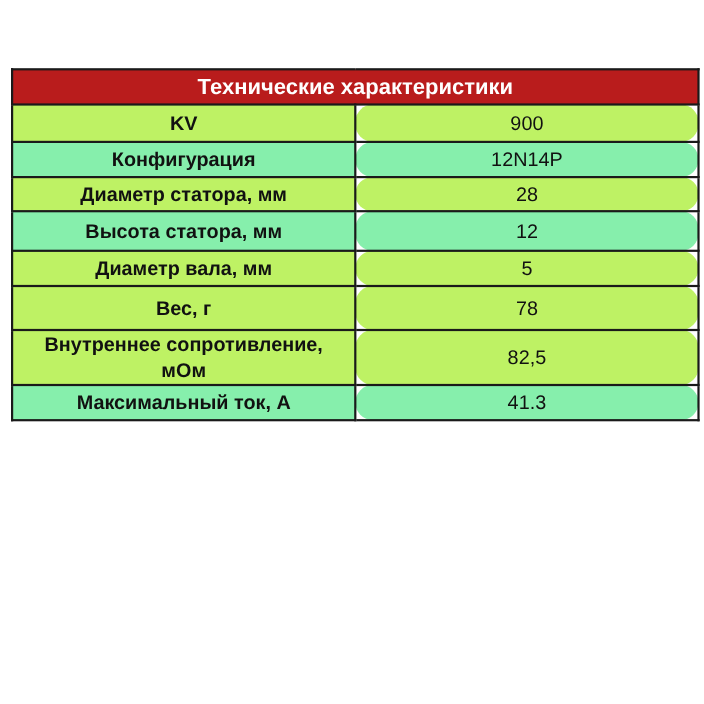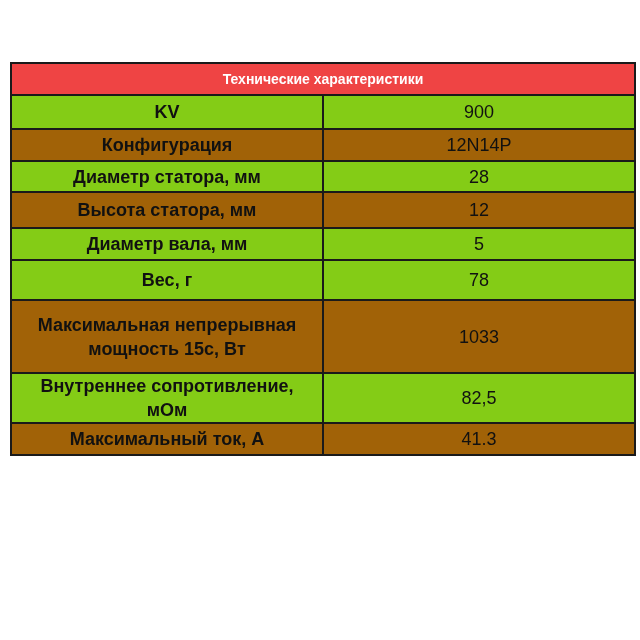--- a/index.html
+++ b/index.html
@@ -9,26 +9,26 @@
     border-collapse: collapse; table-layout: fixed;
     border: 2px solid #1a1a1a;
   }
   .spec-table td, .spec-table th {
     border: 2px solid #1a1a1a;
     text-align: center; vertical-align: middle;
     padding: 0 6px; color: #111;
     line-height: 24px;
   }
   .spec-table th {
-    background: #ef4444; color: #ffffff; font-weight: bold; font-size: 14px; height: 30px;
+    background: #b91c1c; color: #ffffff; font-weight: bold; font-size: 20px; height: 30px;
   }
   .spec-table td.label { font-weight: bold; font-size: 18px; width: 300px; }
-  .spec-table td.value { font-weight: normal; font-size: 18px; }
-  .spec-table tr.shaded td { background: #84cc16; margin-top: 13px; }
-  .spec-table tr.plain td { background: #a16207; }
+  .spec-table td.value { font-weight: normal; font-size: 18px; border-radius: 16px; }
+  .spec-table tr.shaded td { background: #bef264; margin-top: 13px; }
+  .spec-table tr.plain td { background: #86efac; }
 </style>
 </head>
 <body>
 
 <table class="spec-table">
   <thead>
     <tr>
       <th colspan="2">Технические характеристики</th>
     </tr>
   </thead>
@@ -50,24 +50,20 @@
         <td class="value">12</td>
       </tr>
       <tr class="shaded" style="height: 32px;">
         <td class="label">Диаметр вала, мм</td>
         <td class="value">5</td>
       </tr>
       <tr class="shaded" style="height: 40px;">
         <td class="label">Вес, г</td>
         <td class="value">78</td>
       </tr>
-      <tr class="plain" style="height: 73px;">
-        <td class="label">Максимальная непрерывная мощность 15с, Вт</td>
-        <td class="value">1033</td>
-      </tr>
       <tr class="shaded" style="height: 48px; padding-left: 40px;">
         <td class="label">Внутреннее сопротивление, мОм</td>
         <td class="value">82,5</td>
       </tr>
       <tr class="plain" style="height: 32px; margin-left: 17px;">
         <td class="label">Максимальный ток, А</td>
         <td class="value">41.3</td>
       </tr>
     </tbody>
 </table>

